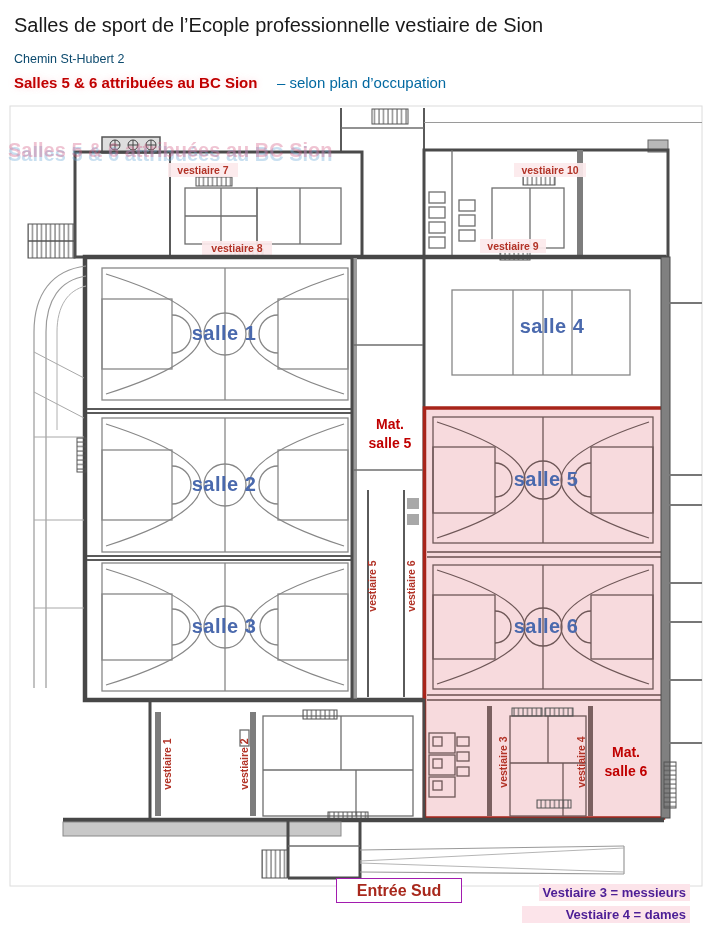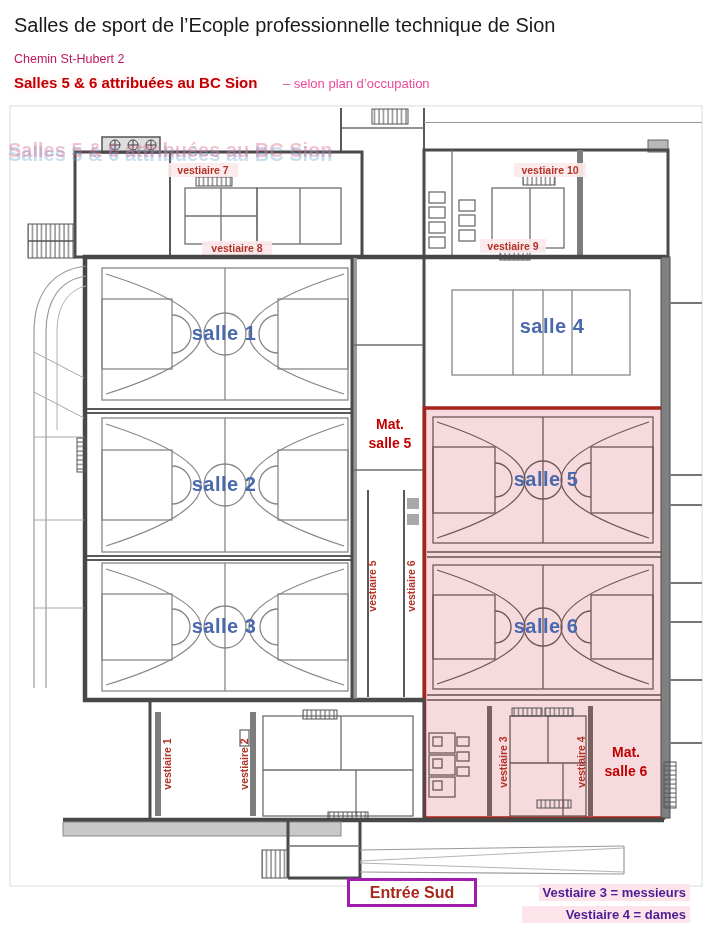--- a/index.html
+++ b/index.html
@@ -1,28 +1,28 @@
 <!DOCTYPE html>
 <html><head>
 <meta charset="utf-8">
 <style>
   html,body{margin:0;padding:0;background:#fff;}
   .page{position:relative;width:713px;height:926px;background:#fff;overflow:hidden;
         font-family:"Liberation Sans",sans-serif;}
   .title{position:absolute;left:14px;top:14px;font-size:20px;color:#1a1a1a;white-space:nowrap;}
-  .address{position:absolute;left:14px;top:52px;font-size:12.5px;color:#be185d;}
+  .address{position:absolute;left:14px;top:52px;font-size:12.5px;color:#0c4a6e;}
   .caption{position:absolute;left:14px;top:74px;white-space:nowrap;}
   .caption .red{font-size:15px;font-weight:bold;color:#c00000;
         text-shadow:0 0 6px rgba(255,150,170,.35);}
-  .caption .suffix{font-size:13px;color:#ec4899;margin-left:21px;}
+  .caption .suffix{font-size:15px;color:#0369a1;margin-left:15px;}
   .ghost{position:absolute;left:8px;top:139px;font-size:20px;font-weight:bold;white-space:nowrap;
         color:rgba(214,96,138,.38);text-shadow:0 4px 0 rgba(110,170,215,.38);pointer-events:none;}
   svg{position:absolute;left:0;top:0;}
-  .entrance-box{position:absolute;left:347px;top:878px;width:124px;height:23px;background:#fff;
-        border:3px solid #a21caf;text-align:center;line-height:23px;font-size:16px;font-weight:bold;
+  .entrance-box{position:absolute;left:336px;top:878px;width:124px;height:23px;background:#fff;
+        border:1px solid #a21caf;text-align:center;line-height:23px;font-size:16px;font-weight:bold;
         color:#a8281c;}
   .note{position:absolute;right:23px;font-size:13px;font-weight:bold;color:#4c1d95;
         background:#fce4ea;padding:1px 4px;white-space:nowrap;}
   .note1{top:884px;}
   .note2{top:906px;padding-left:44px;}
   
   .w4{stroke:#474747;stroke-width:4.5;fill:none}
   .w3{stroke:#4a4a4a;stroke-width:3;fill:none}
   .w2{stroke:#5a5a5a;stroke-width:2;fill:none}
   .w1{stroke:#6e6e6e;stroke-width:1.3;fill:none}
@@ -34,21 +34,21 @@
   .lbl-salle{font:bold 20px "Liberation Sans",sans-serif;fill:#4a69ad;letter-spacing:.5px;text-anchor:middle}
   .lbl-v{font:bold 10.5px "Liberation Sans",sans-serif;fill:#b23327;text-anchor:middle}
   .lbl-mat{font:bold 14px "Liberation Sans",sans-serif;fill:#c00000;text-anchor:middle}
   .vbg{fill:#fce9ec;opacity:.92}
 </style>
 </head>
 <body>
 
 <div class="page">
 
-  <div class="title">Salles de sport de l’Ecople professionnelle technique de Sion</div>
+  <div class="title">Salles de sport de l’Ecople professionnelle vestiaire de Sion</div>
   <div class="address">Chemin St-Hubert 2</div>
   <div class="caption">
     <span class="red">Salles 5 &amp; 6 attribuées au BC Sion</span>
     <span class="suffix">– selon plan d’occupation</span>
   </div>
 
   <svg width="713" height="926" viewBox="0 0 713 926">
     <defs>
       <pattern id="hv" width="4.5" height="8" patternUnits="userSpaceOnUse">
         <path d="M1 0V8" stroke="#555" stroke-width="1"></path>

